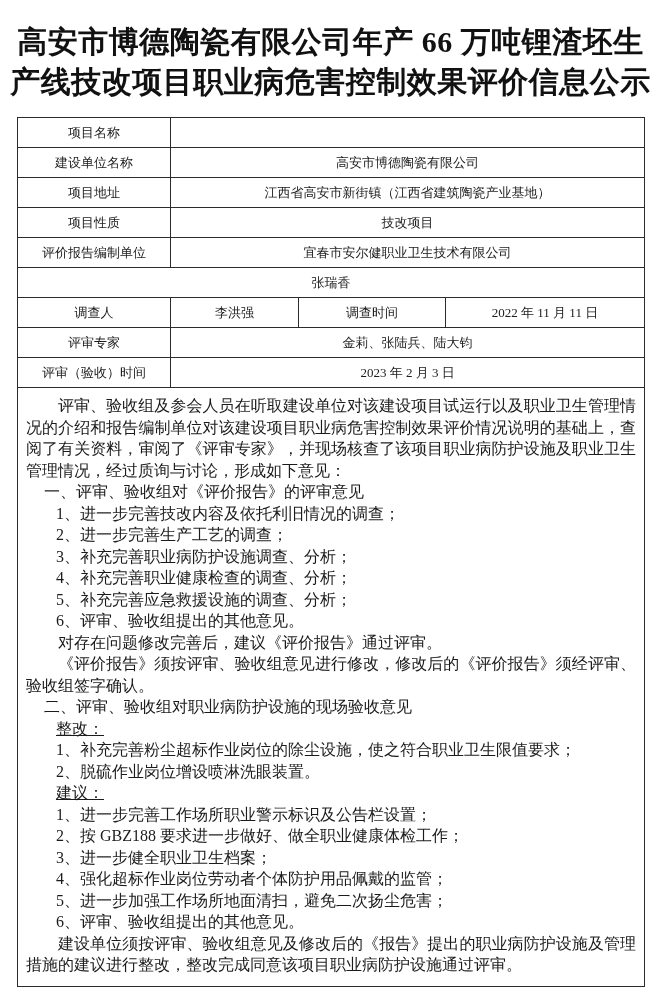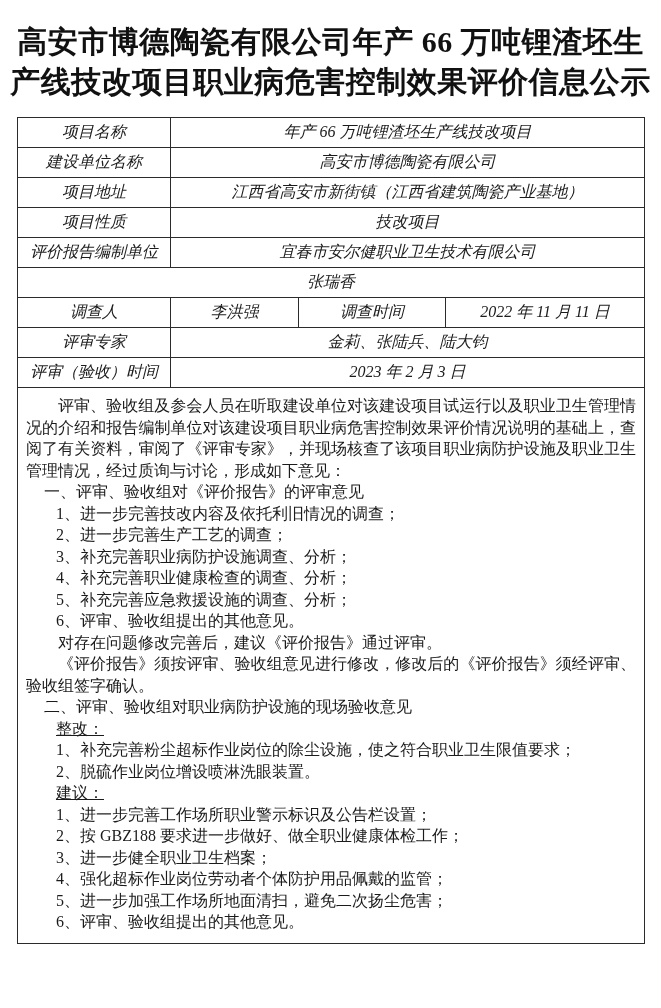--- a/index.html
+++ b/index.html
@@ -31,24 +31,23 @@
   .trow {
     display: flex;
     height: 30px;
     border-bottom: 1px solid #2b2b2b;
     align-items: stretch;
   }
   .cell {
     display: flex;
     align-items: center;
     justify-content: center;
-    font-size: 16px;
+    font-size: 13px;
     white-space: nowrap;
     overflow: hidden;
-    font-style: italic;
   }
   .cell.label { width: 153px; border-right: 1px solid #2b2b2b; }
   .cell.value { flex: 1; }
   .cell.c2 { width: 128px; border-right: 1px solid #2b2b2b; }
   .cell.c3 { width: 147px; border-right: 1px solid #2b2b2b; }
   .cell.c4 { flex: 1; }
 
   .doc-body {
     padding: 7px 8px 10px 8px;
     font-size: 16px;
@@ -63,21 +62,20 @@
 </head>
 <body>
 
 <div class="doc-title">高安市博德陶瓷有限公司年产 66 万吨锂渣坯生产线技改项目职业病危害控制效果评价信息公示</div>
 
 <div class="frame">
 
   <div>
     <div class="trow">
       <div class="cell label">项目名称</div>
-      <div class="cell value">年产 66 万吨锂渣坯生产线技改项目</div>
     </div>
     <div class="trow">
       <div class="cell label">建设单位名称</div>
       <div class="cell value">高安市博德陶瓷有限公司</div>
     </div>
     <div class="trow">
       <div class="cell label">项目地址</div>
       <div class="cell value">江西省高安市新街镇（江西省建筑陶瓷产业基地）</div>
     </div>
     <div class="trow">
@@ -124,15 +122,16 @@
     <div class="sub-label">整改：</div>
     <div class="li">1、补充完善粉尘超标作业岗位的除尘设施，使之符合职业卫生限值要求；</div>
     <div class="li">2、脱硫作业岗位增设喷淋洗眼装置。</div>
     <div class="sub-label">建议：</div>
     <div class="li">1、进一步完善工作场所职业警示标识及公告栏设置；</div>
     <div class="li">2、按 GBZ188 要求进一步做好、做全职业健康体检工作；</div>
     <div class="li">3、进一步健全职业卫生档案；</div>
     <div class="li">4、强化超标作业岗位劳动者个体防护用品佩戴的监管；</div>
     <div class="li">5、进一步加强工作场所地面清扫，避免二次扬尘危害；</div>
     <div class="li">6、评审、验收组提出的其他意见。</div>
+    <div class="para">建设单位须按评审、验收组意见及修改后的《报告》提出的职业病防护设施及管理措施的建议进行整改，整改完成同意该项目职业病防护设施通过评审。</div>
   </div>
 
 </div>
 
 </body></html>

